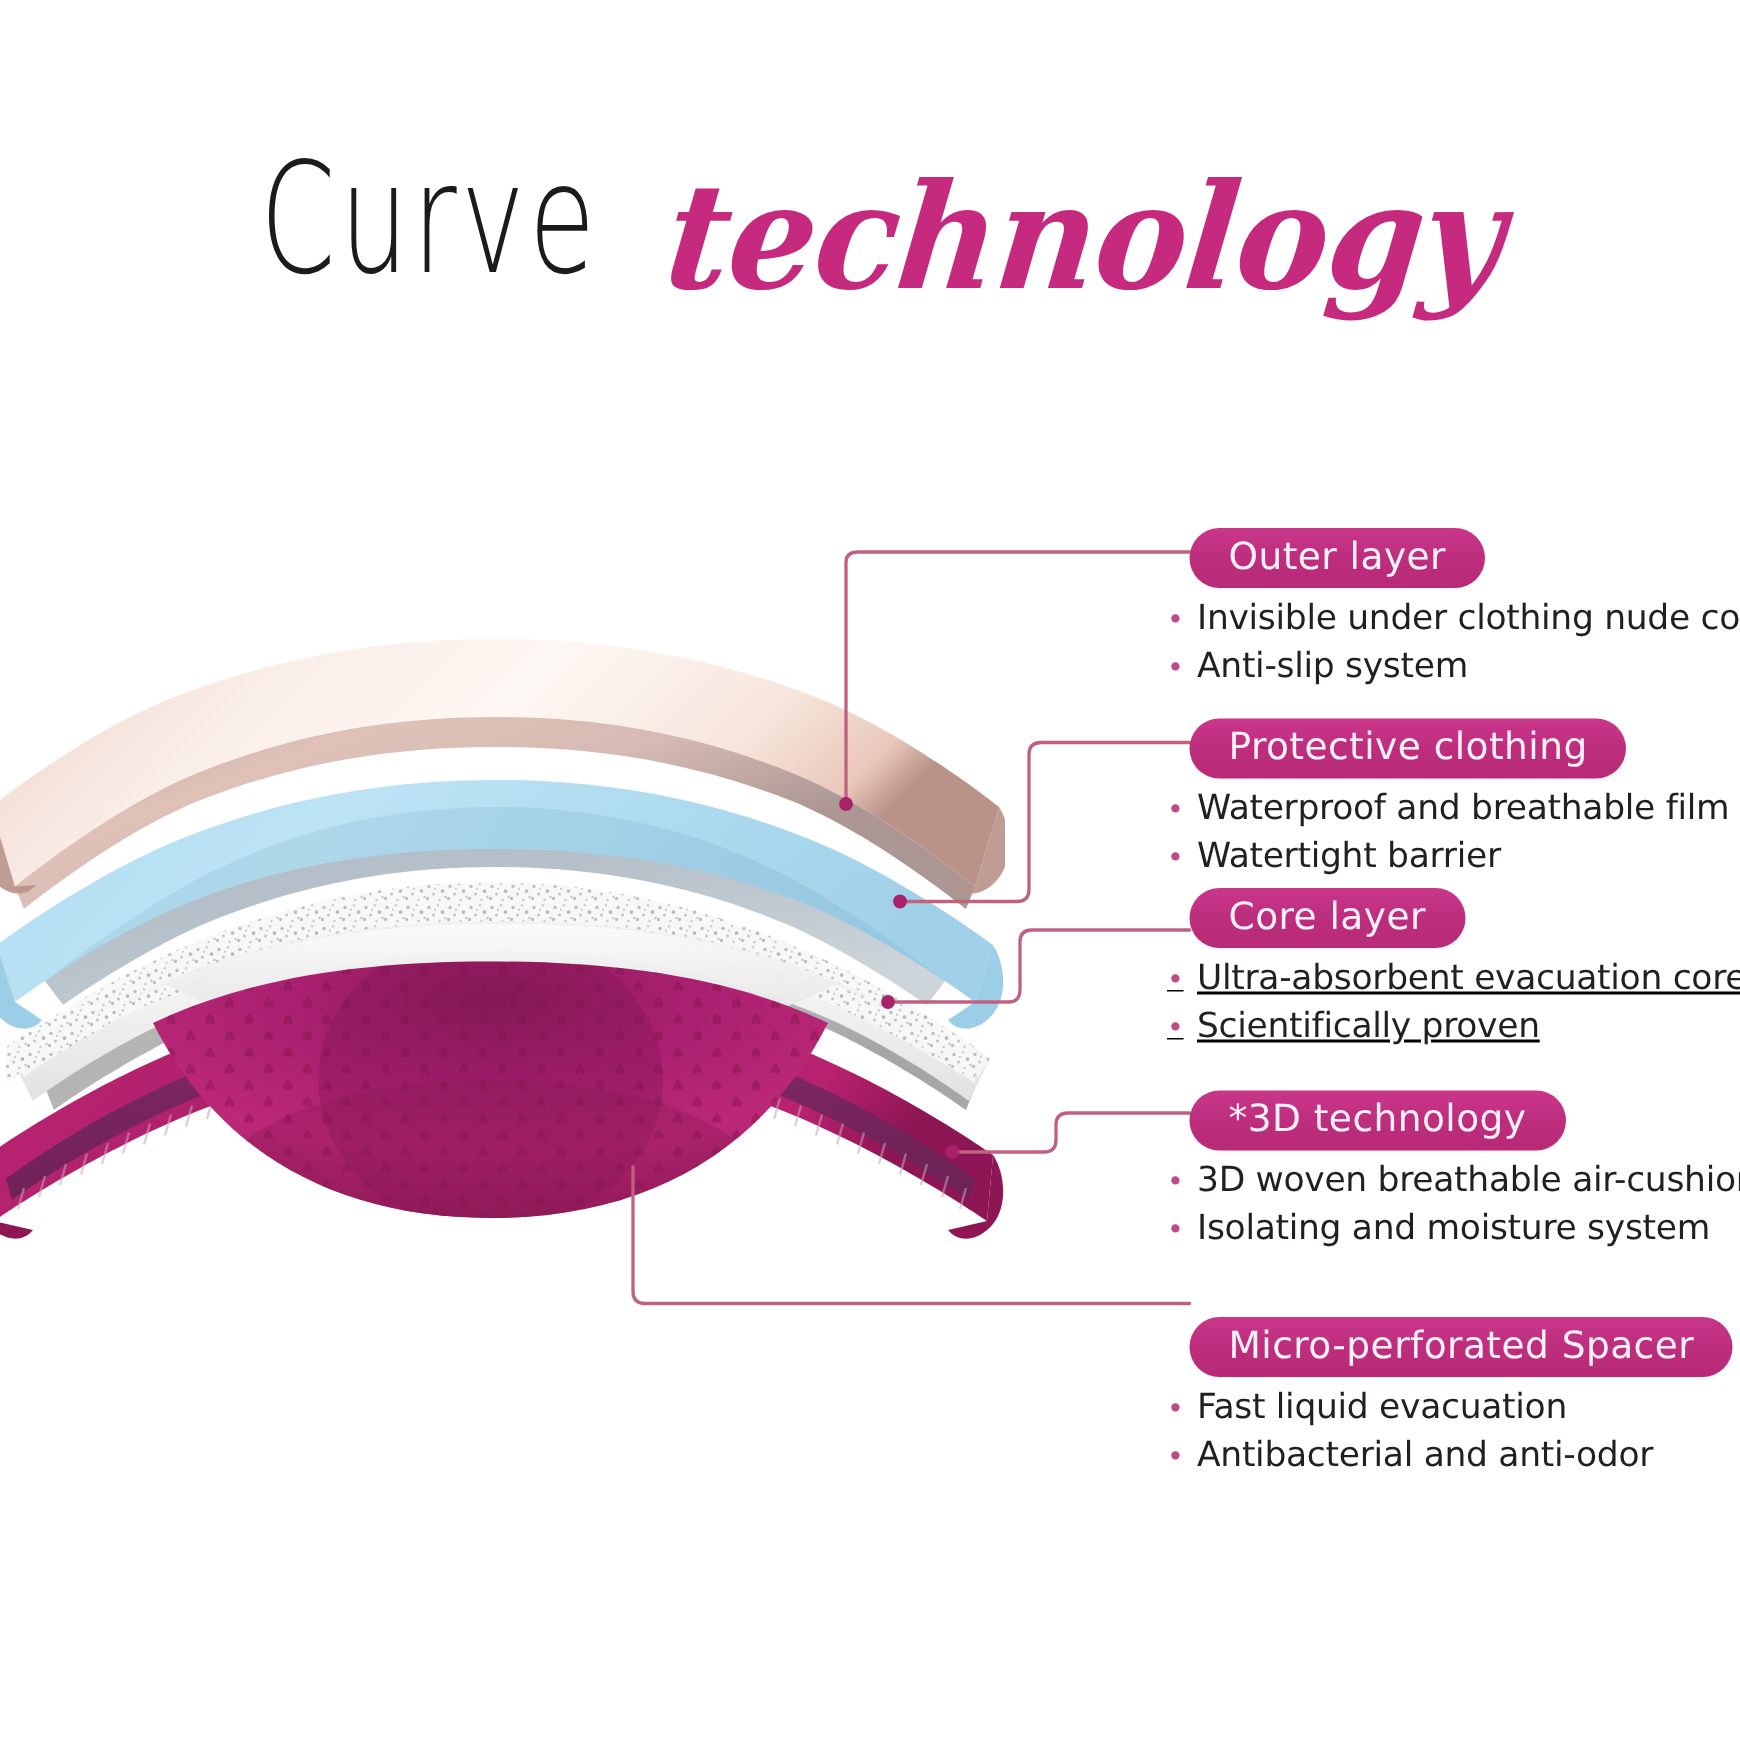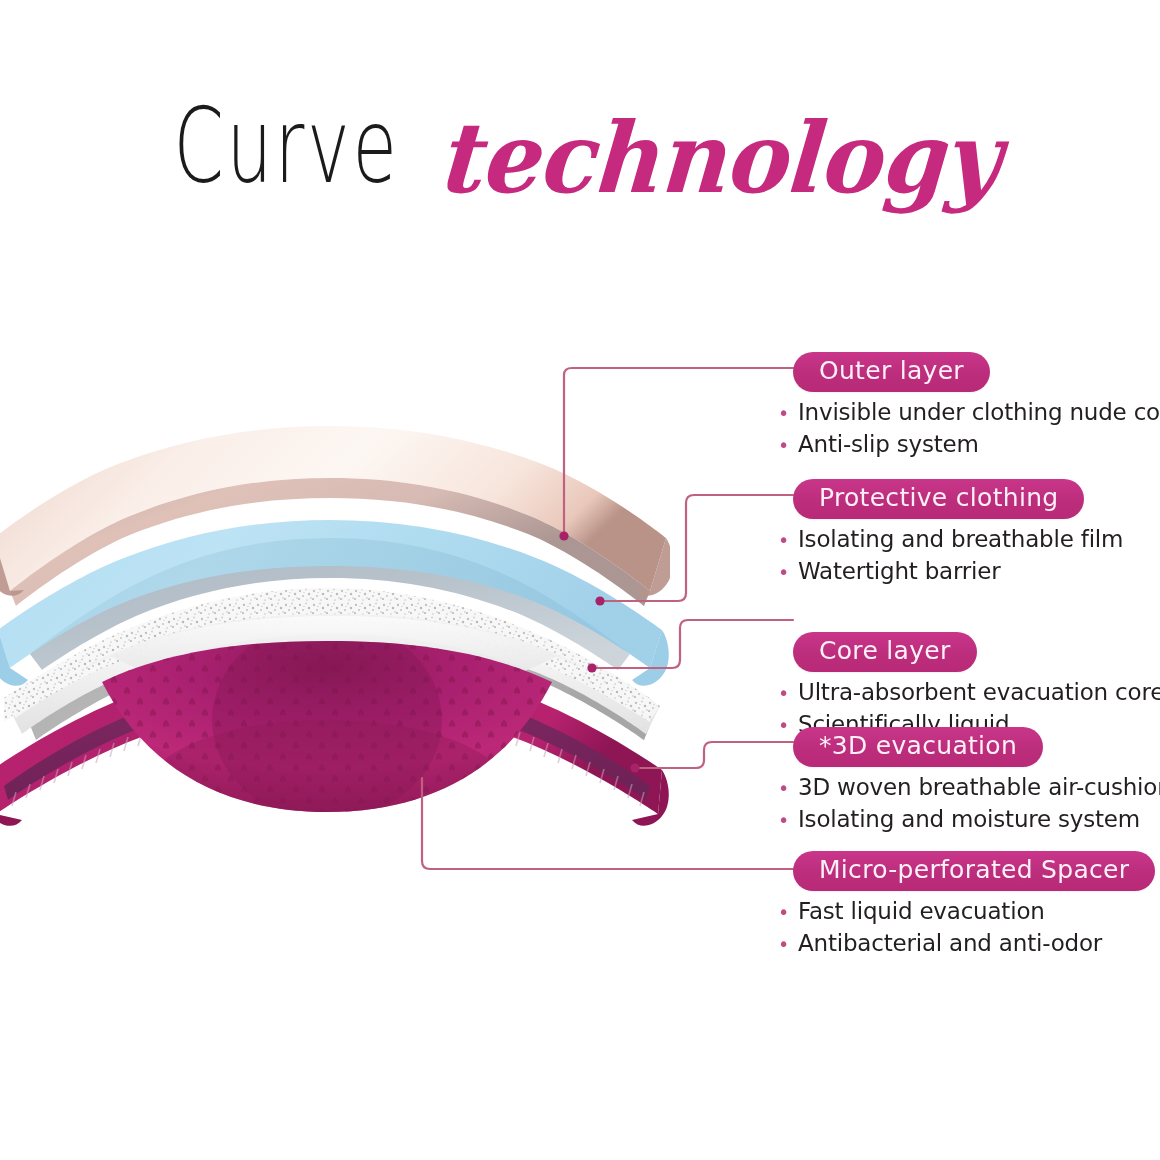--- a/index.html
+++ b/index.html
@@ -110,23 +110,23 @@
     font-size: 19px;
     line-height: 1;
     margin-right: 9px;
     margin-left: 2px;
     flex: none;
   }
 
   
   #callout-0 { top: 352px; }
   #callout-1 { top: 479px; }
-  #callout-2 { top: 632px; }
+  #callout-2 { top: 592px; text-decoration: underline; }
   #callout-3 { top: 727px; }
-  #callout-4 { top: 851px; }
+  #callout-4 { top: 878px; }
 
   
   #connectors {
     position: absolute;
     left: 0; top: 0;
     width: 1160px; height: 1160px;
     pointer-events: none;
   }
 </style>
 </head>
@@ -412,45 +412,45 @@
         <span>Anti-slip system</span>
       </li>
     </ul>
   </div>
 
   <div class="callout" id="callout-1">
     <div class="pill">Protective clothing</div>
     <ul class="bullets">
       <li>
         <span class="bul-dot">•</span>
-        <span>Isolating and breathable film</span>
+        <span>Waterproof and breathable film</span>
       </li>
       <li>
         <span class="bul-dot">•</span>
         <span>Watertight barrier</span>
       </li>
     </ul>
   </div>
 
   <div class="callout" id="callout-2">
     <div class="pill">Core layer</div>
     <ul class="bullets">
       <li>
         <span class="bul-dot">•</span>
         <span>Ultra-absorbent evacuation core</span>
       </li>
       <li>
         <span class="bul-dot">•</span>
-        <span>Scientifically liquid</span>
+        <span>Scientifically proven</span>
       </li>
     </ul>
   </div>
 
   <div class="callout" id="callout-3">
-    <div class="pill">*3D evacuation</div>
+    <div class="pill">*3D technology</div>
     <ul class="bullets">
       <li>
         <span class="bul-dot">•</span>
         <span>3D woven breathable air-cushion</span>
       </li>
       <li>
         <span class="bul-dot">•</span>
         <span>Isolating and moisture system</span>
       </li>
     </ul>

